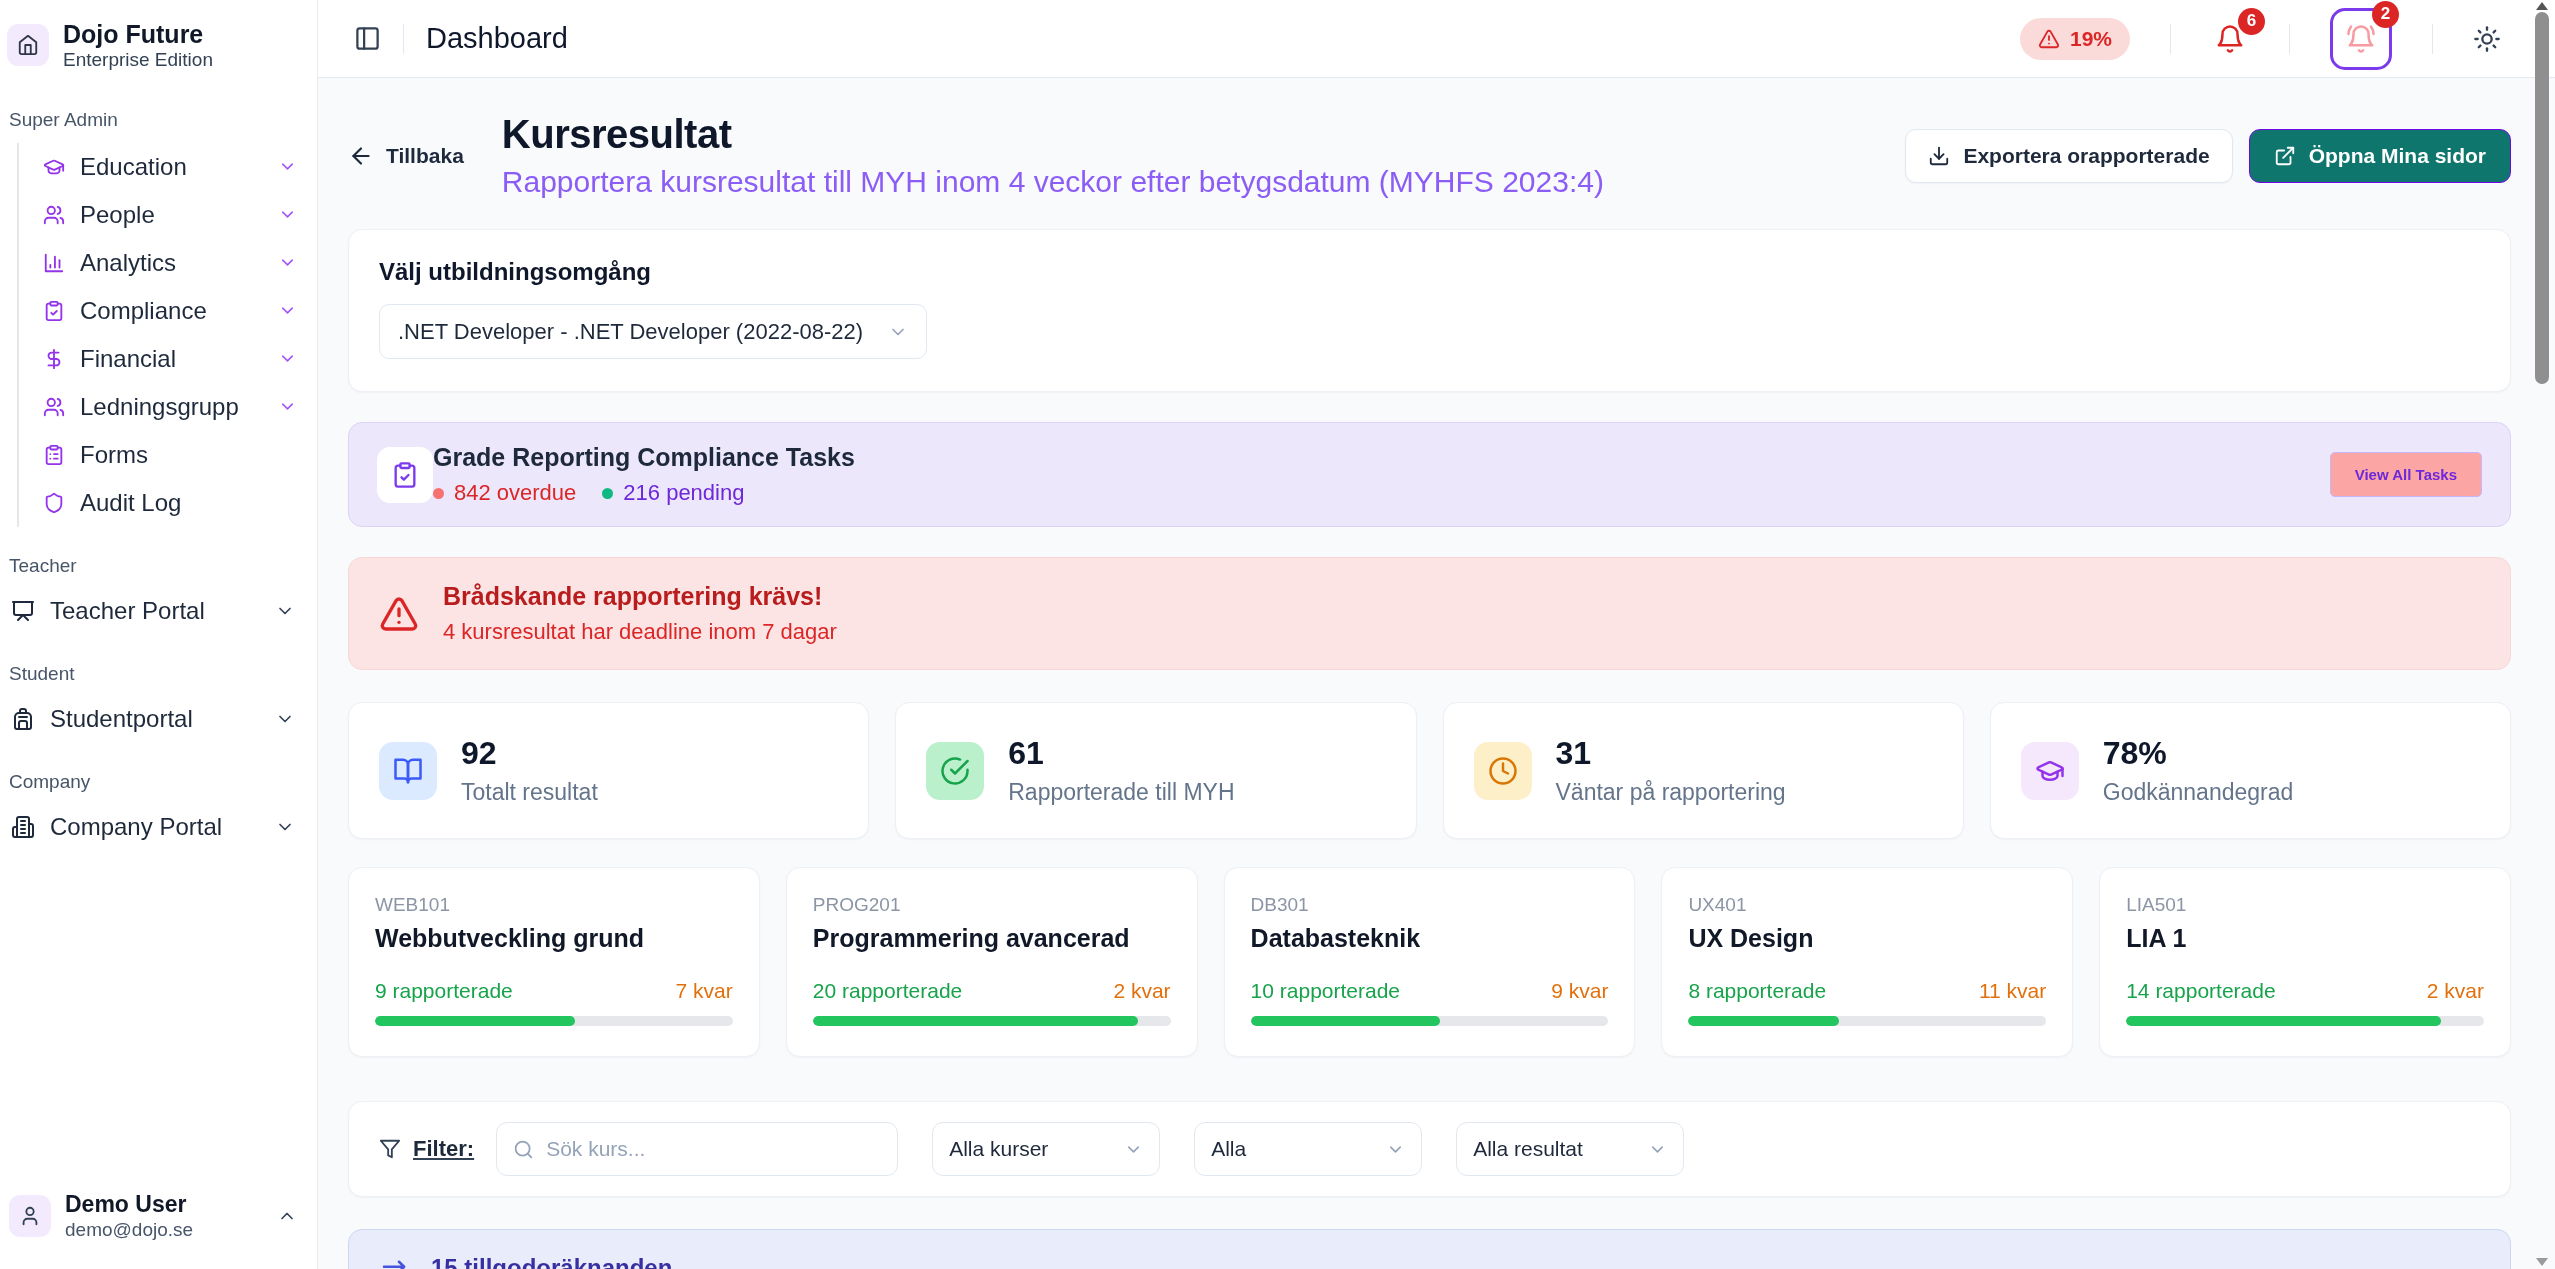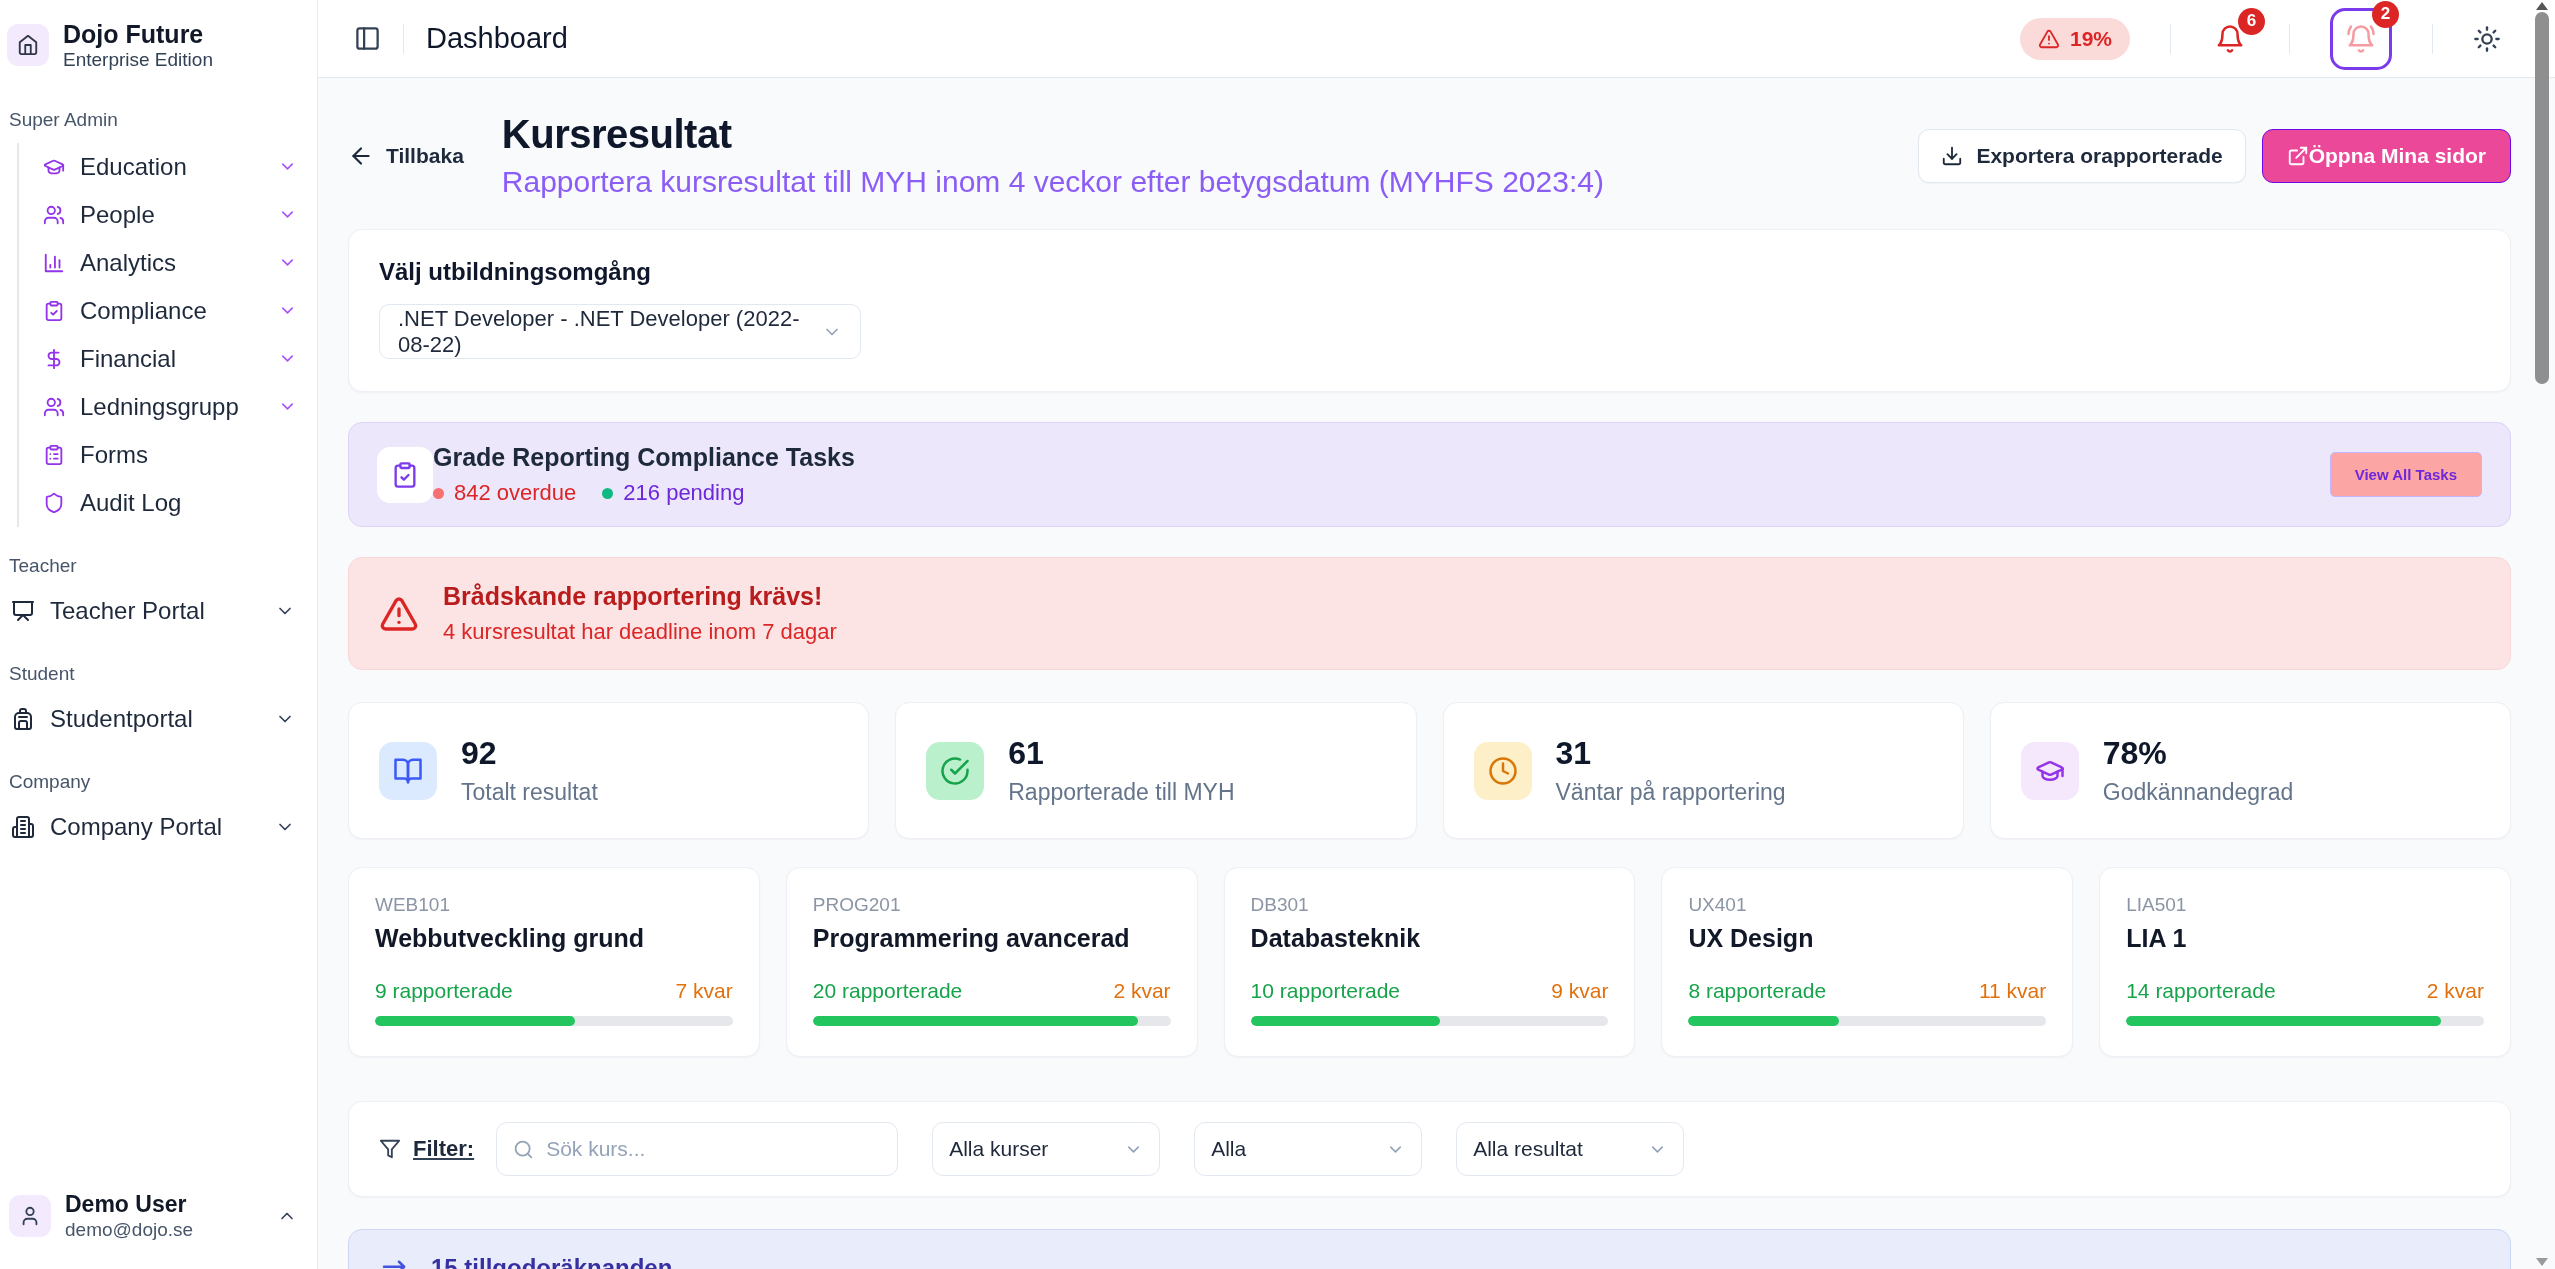--- a/index.html
+++ b/index.html
@@ -47,26 +47,26 @@
   .content { flex:1; overflow:hidden; padding:34px 44px 0 30px; }
 
   .page-head { display:flex; align-items:center; margin-bottom:30px; }
   .back-link { display:flex; align-items:center; gap:12px; color:#1e293b; cursor:pointer; }
   .back-label { font-size:21px; font-weight:bold; }
   .page-title-block { margin-left:38px; }
   .page-title { font-size:40px; font-weight:bold; color:#0f172a; letter-spacing:-0.5px; }
   .page-sub { font-size:30px; color:#8b5cf6; margin-top:8px; }
   .head-actions { margin-left:auto; display:flex; gap:16px; align-items:center; }
   .btn-secondary { display:flex; align-items:center; gap:13px; background:#fff; border:1px solid #e2e8f0; border-radius:11px; padding:14px 22px; font-size:21px; font-weight:bold; color:#1e293b; cursor:pointer; box-shadow:0 1px 2px rgba(15,23,42,.04); }
-  .btn-primary { display:flex; align-items:center; background:#ec4899; border:1px solid #7008e6; border-radius:11px; padding:14px 24px; font-size:21px; font-weight:bold; color:#ffffff; cursor:pointer; }
+  .btn-primary { display:flex; align-items:center; gap:13px; background:#0f766e; border:1px solid #7008e6; border-radius:11px; padding:14px 24px; font-size:21px; font-weight:bold; color:#ffffff; cursor:pointer; }
 
   .card { background:#ffffff; border:1px solid #edf0f4; border-radius:14px; box-shadow:0 1px 2px rgba(15,23,42,.04); }
   .select-card { padding:28px 30px 32px 30px; margin-bottom:30px; }
   .select-label { font-size:24px; font-weight:bold; color:#0f172a; }
-  .select-box { margin-top:18px; width:482px; height:55px; border:1px solid #e2e8f0; border-radius:10px; display:flex; align-items:center; padding:0 18px; font-size:22px; color:#1e293b; cursor:pointer; background:#fff; }
+  .select-box { margin-top:18px; width:548px; height:55px; border:1px solid #e2e8f0; border-radius:10px; display:flex; align-items:center; padding:0 18px; font-size:22px; color:#1e293b; cursor:pointer; background:#fff; }
   .select-box .chev { margin-left:auto; color:#94a3b8; }
 
   .purple-banner { background:#ece7fb; border:1px solid #ded2f8; border-radius:14px; padding:20px 28px; display:flex; align-items:center; margin-bottom:30px; }
   .pb-icon { width:56px; height:56px; background:#ffffff; border-radius:13px; display:flex; align-items:center; justify-content:center; color:#7c3aed; }
   .pb-text { }
   .pb-title { font-size:25px; font-weight:bold; color:#1e293b; }
   .pb-stats { display:flex; align-items:flex-end; gap:26px; margin-top:8px; }
   .pb-stat { display:flex; align-items:center; gap:10px; font-size:22px; }
   .dot { width:11px; height:11px; border-radius:50%; }
   .dot-red { background:#f87171; }

